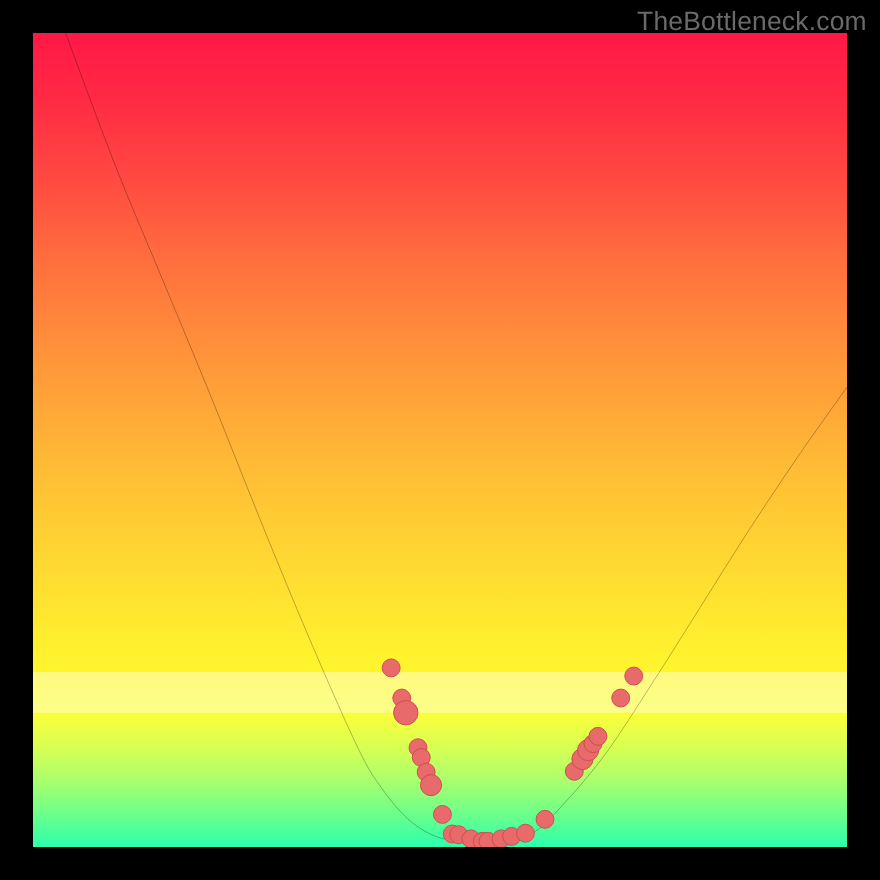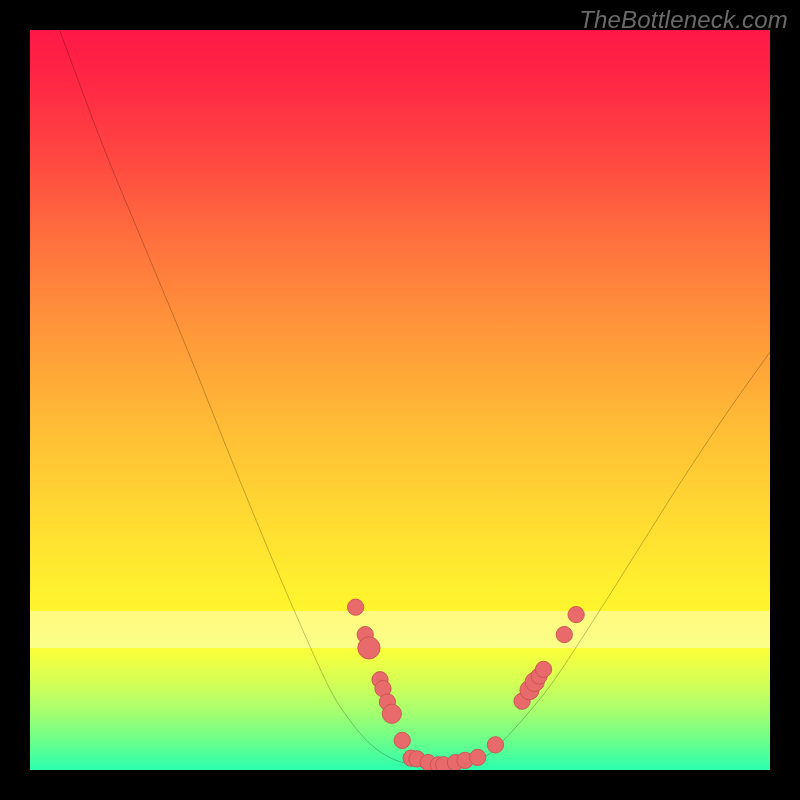--- a/index.html
+++ b/index.html
@@ -55,21 +55,20 @@
   }
   .watermark {
     position: absolute;
     top: 6px;
     right: 12px;
     color: #6a6a6a;
     font-size: 24px;
     letter-spacing: 0.2px;
     pointer-events: none;
     user-select: none;
-    font-style: italic;
   }
   svg.curve {
     position: absolute;
     left: 0; top: 0;
     width: 100%;
     height: 100%;
   }
 </style>
 </head>
 <body>

